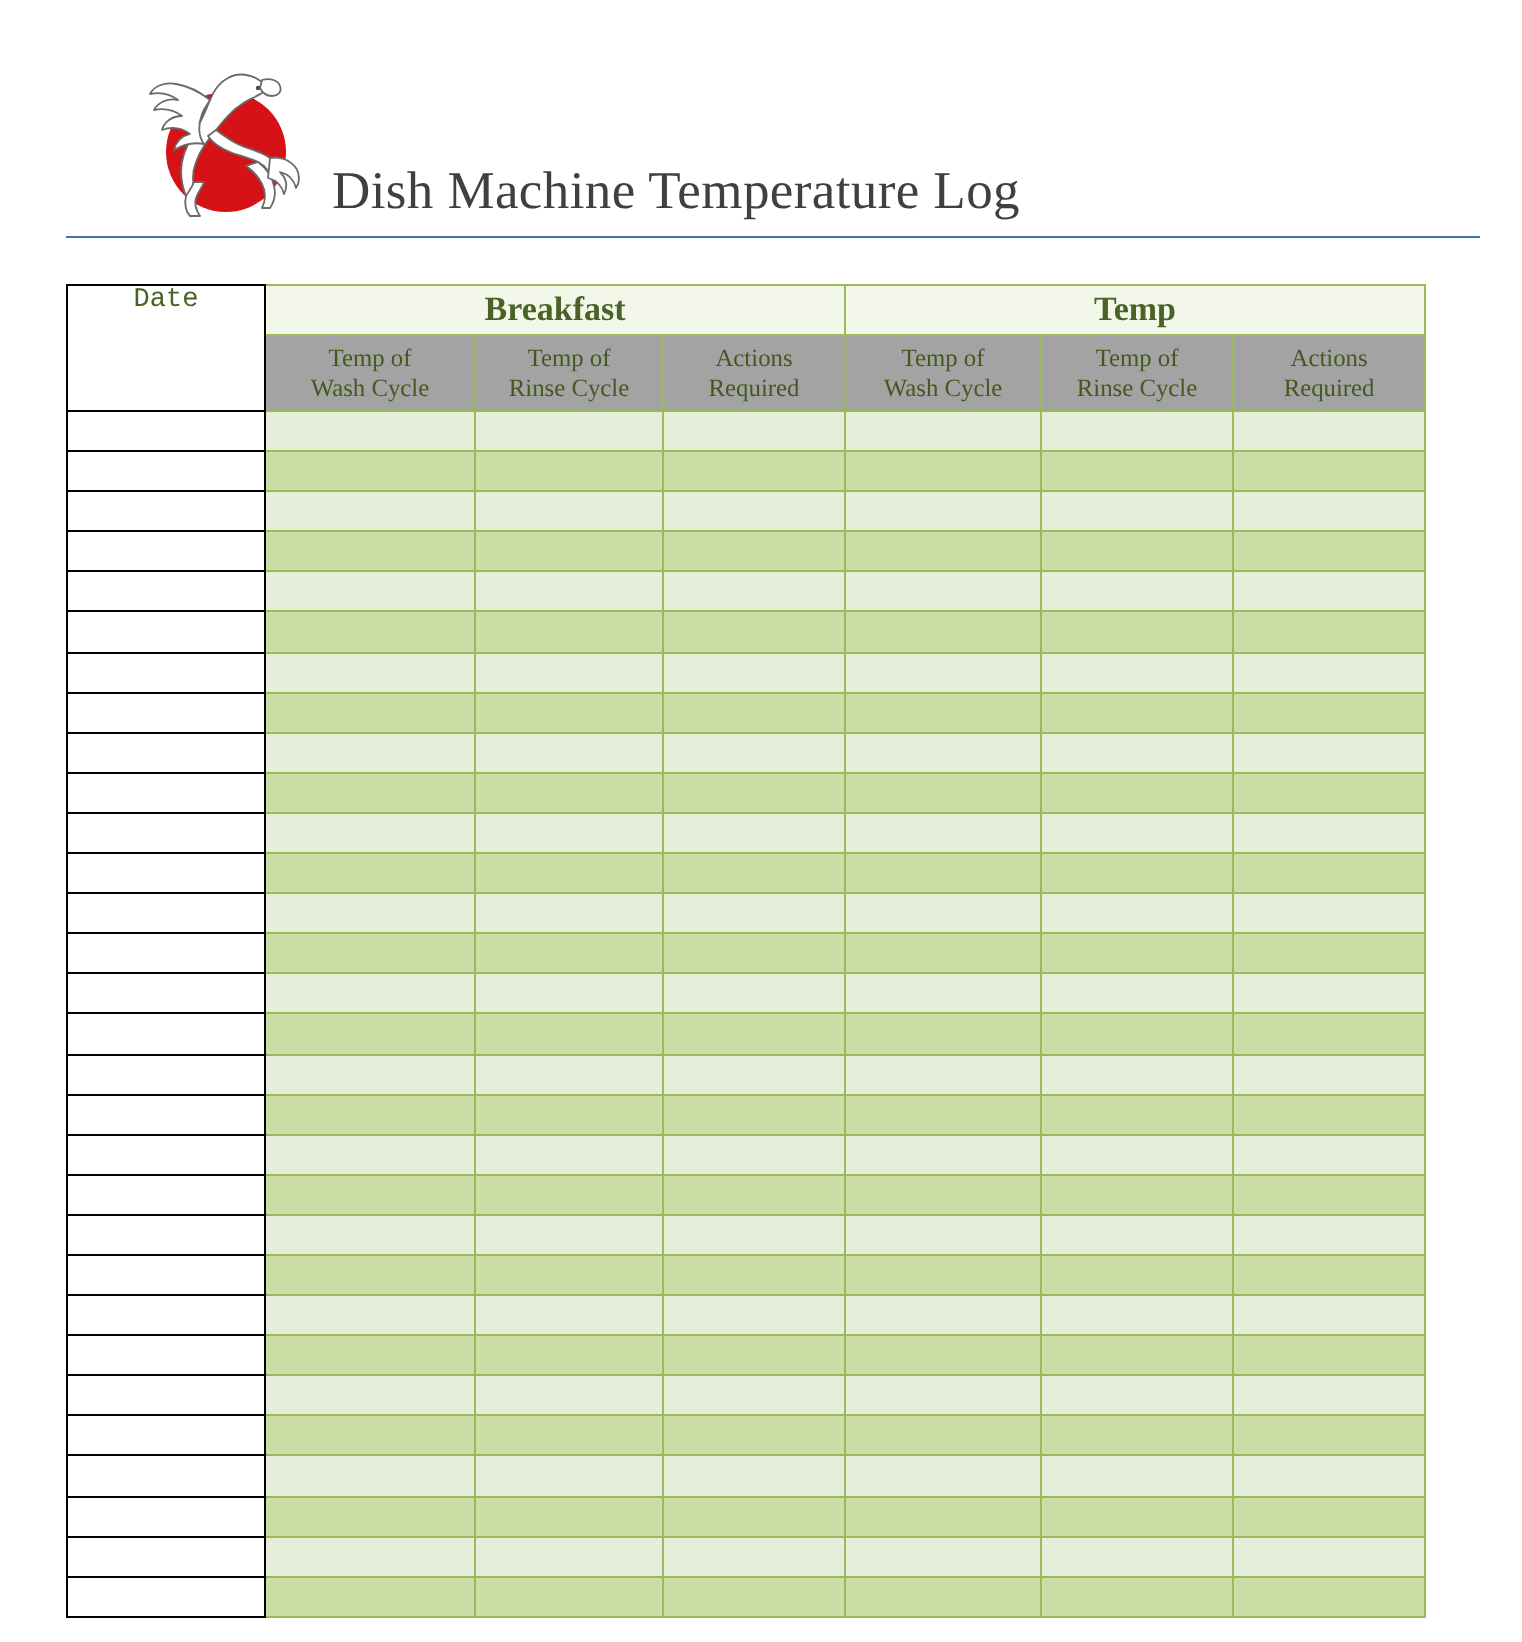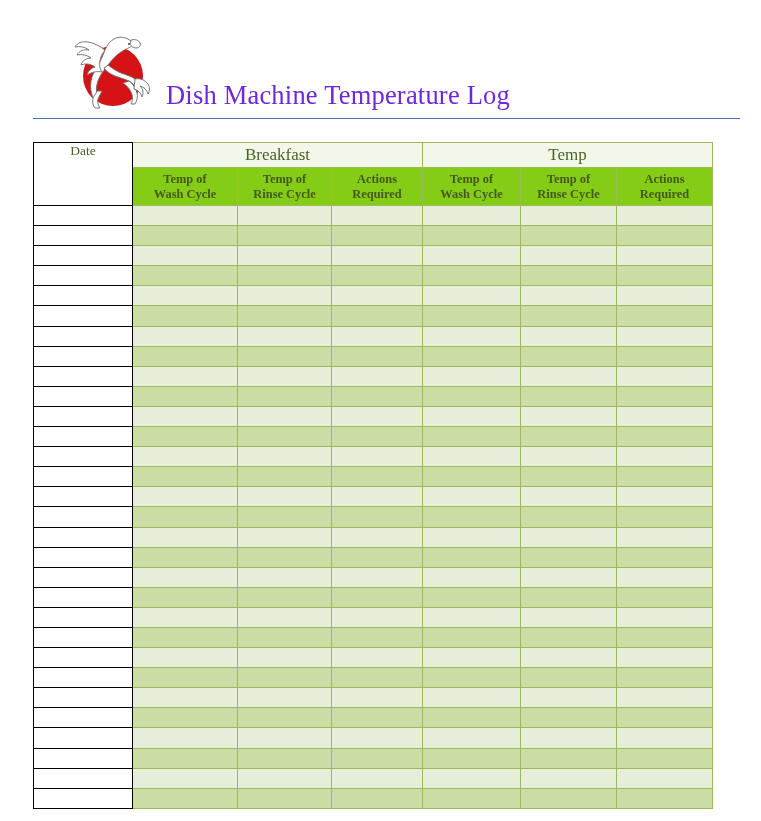--- a/index.html
+++ b/index.html
@@ -31,21 +31,21 @@
     height: 88px;
   }
   #logo-block svg { display: block; }
 
   #title-text {
     position: absolute;
     left: 133px;
     top: 62px;
     font-family: "Liberation Serif", "DejaVu Serif", serif;
     font-size: 26.5px;
-    color: #6d28d9;
+    color: #404040;
     letter-spacing: 0.2px;
     white-space: nowrap;
   }
 
   #title-rule {
     position: absolute;
     left: 33px;
     top: 118px;
     width: 707px;
     height: 0;
@@ -72,49 +72,49 @@
   col.c-b3    { width: 91px; }
   col.c-l1    { width: 98px; }
   col.c-l2    { width: 96px; }
   col.c-l3    { width: 96px; }
 
   
   th.date-head {
     background: #ffffff;
     border: 1.7px solid #000000;
     color: #4a6226;
-    font-family: Liberation Serif, serif;
+    font-family: Liberation Mono, monospace;
     font-weight: normal;
     font-size: 13.5px;
     height: 61px;
     vertical-align: top;
     padding-top: 4px;
     text-align: center;
   }
 
   
   th.meal-head {
     background: #f3f7ea;
     border: 1px solid #9bba5a;
     color: #4a6226;
     font-family: "Liberation Serif", "DejaVu Serif", serif;
-    font-weight: normal;
+    font-weight: bold;
     font-size: 17px;
     height: 24px;
     text-align: center;
     vertical-align: middle;
   }
 
   
   th.sub-head {
-    background: #84cc16;
+    background: #a3a3a3;
     border: 1px solid #9bba5a;
     color: #45591f;
     font-family: "Liberation Serif", "DejaVu Serif", serif;
-    font-weight: bold;
+    font-weight: normal;
     font-size: 12.4px;
     line-height: 15px;
     height: 37px;
     text-align: center;
     vertical-align: middle;
     padding: 1px 2px;
   }
 
   
   td.date-cell {

